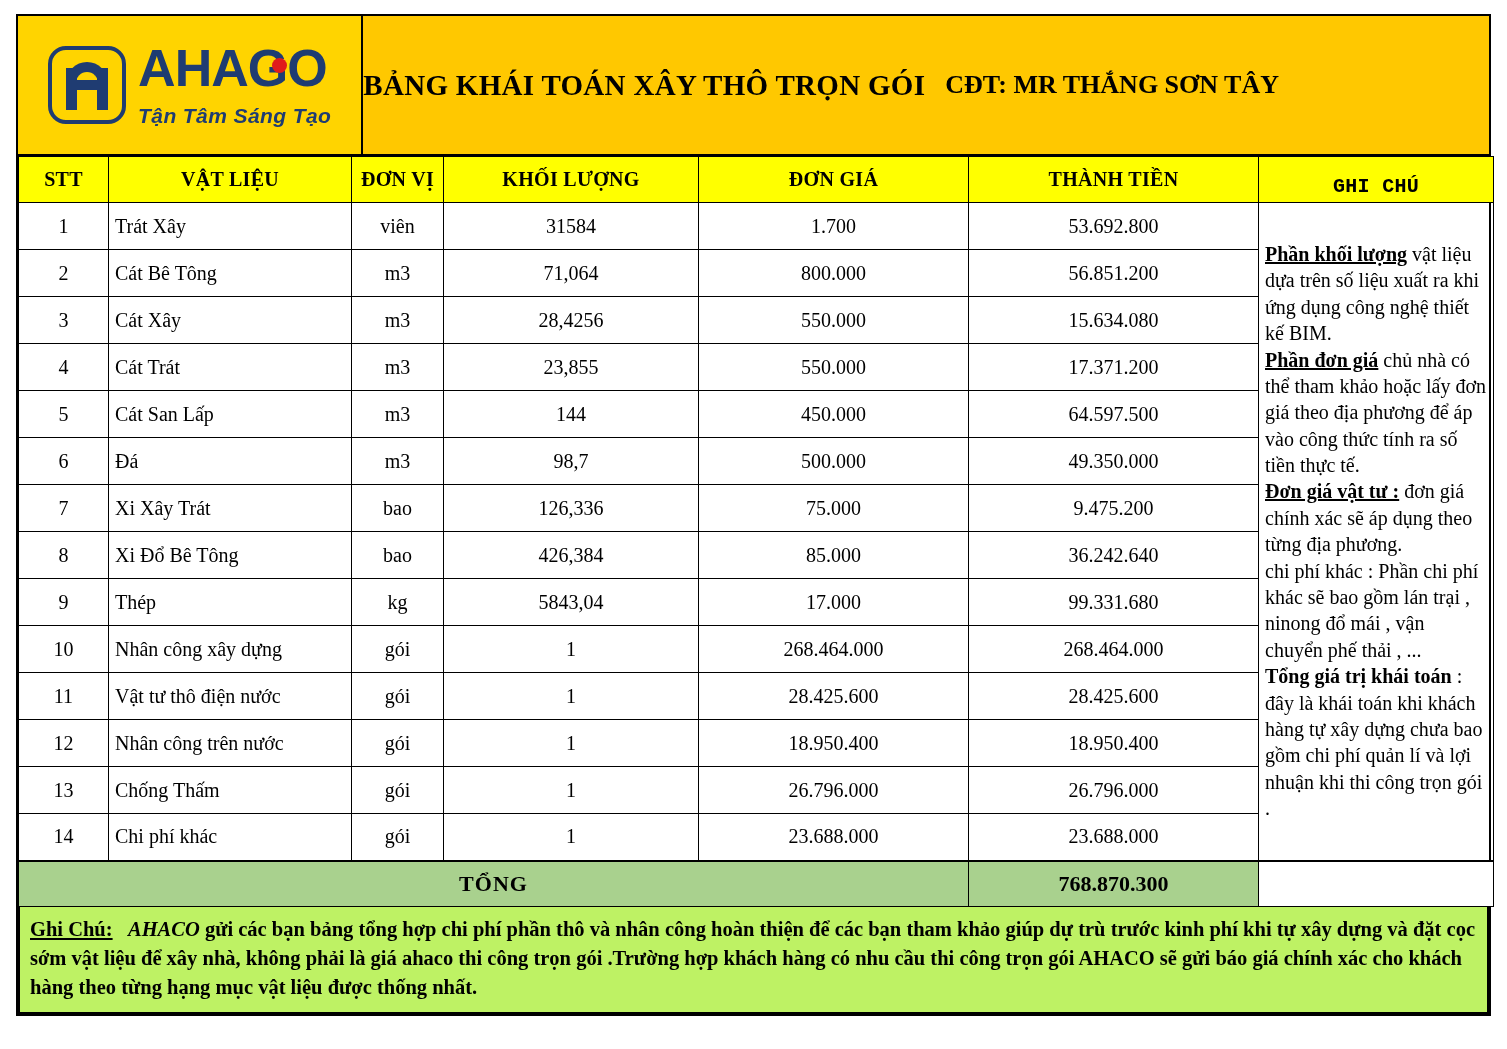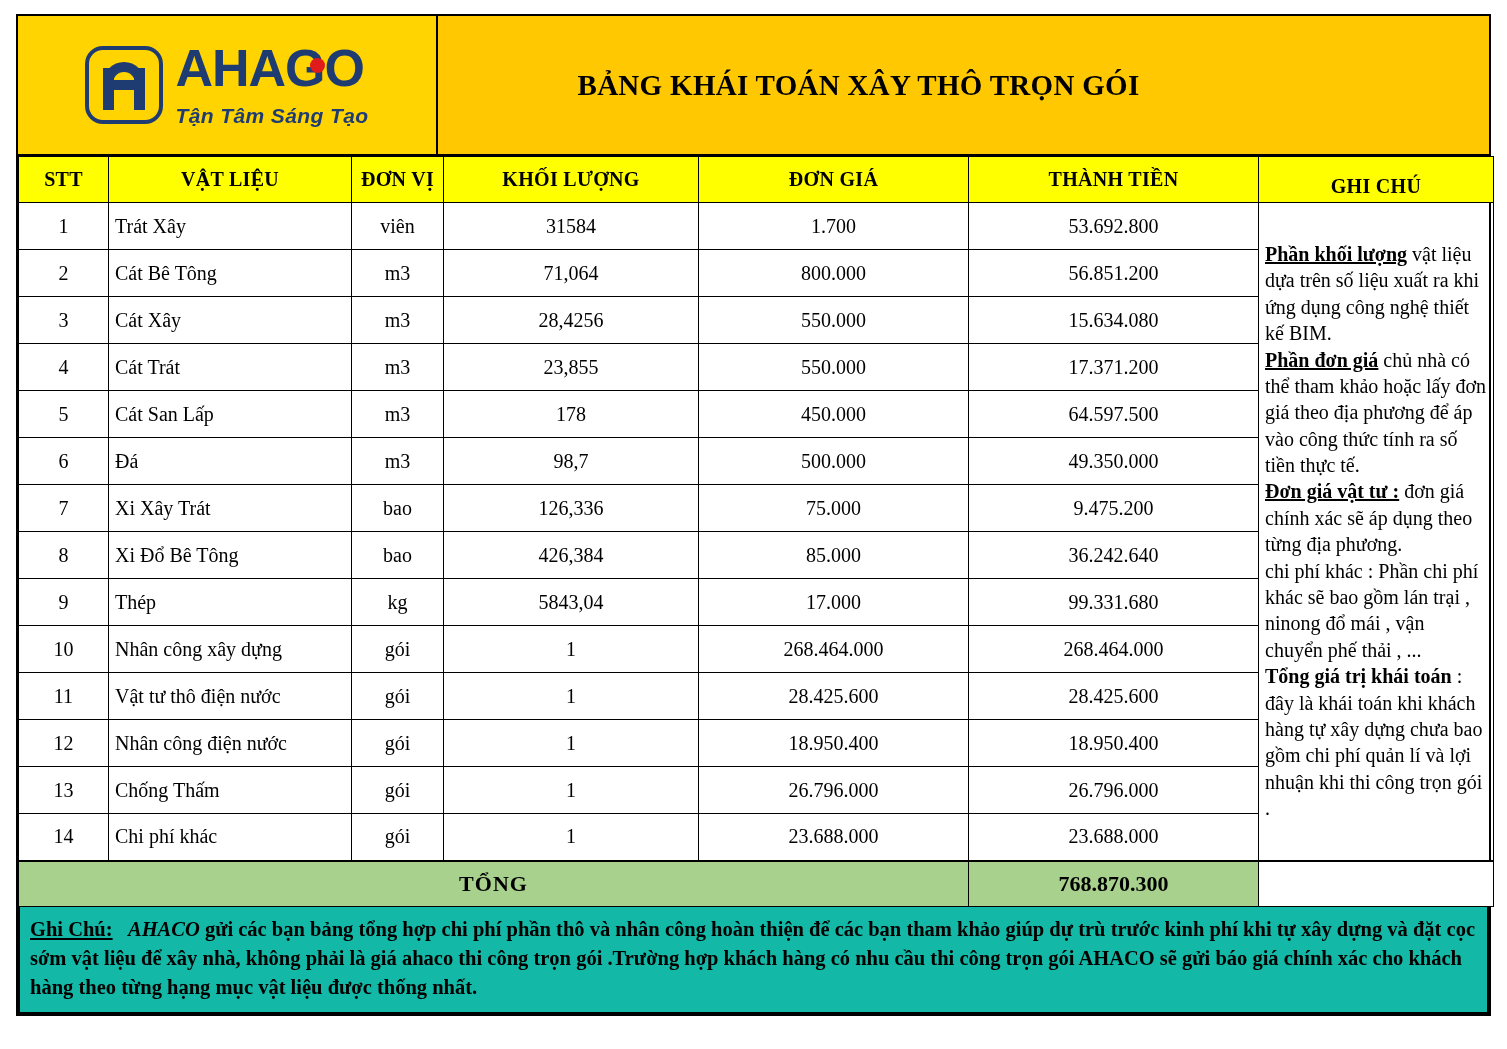--- a/index.html
+++ b/index.html
@@ -164,21 +164,21 @@
     font-size: 22px;
     text-align: center;
     vertical-align: middle;
     border-top: 2.5px solid #000;
   }
   tr.total-row td.total-label { letter-spacing: 1px; }
   tr.total-row td.blank-note { background: #ffffff; }
 
   
   .footer {
-    background: #14b8a6;
+    background: #bef264;
     border: 2px solid #000;
     border-top: none;
     padding: 8px 10px 10px 10px;
     font-weight: bold;
     font-size: 20.5px;
     line-height: 1.42;
     color: #000;
     text-align: left;
   }
   .footer .lbl { text-decoration: underline; }
@@ -203,20 +203,21 @@
             <div class="logo-name">
               <span>AHAGO</span>
               <span class="logo-dot"></span>
             </div>
             <div class="logo-slogan">Tận Tâm Sáng Tạo</div>
           </div>
         </div>
       </div>
       <div class="banner-title">
         <div class="title-main">BẢNG KHÁI TOÁN XÂY THÔ TRỌN GÓI</div>
+        <div class="title-sub">CĐT: MR THẮNG SƠN TÂY</div>
       </div>
     </div>
 
     <table class="grid">
       <colgroup>
         <col style="width:90px">
         <col style="width:243px">
         <col style="width:92px">
         <col style="width:255px">
         <col style="width:270px">
@@ -224,21 +225,21 @@
         <col style="width:235px">
       </colgroup>
       <thead>
         <tr>
           <th>STT</th>
           <th>VẬT LIỆU</th>
           <th>ĐƠN VỊ</th>
           <th>KHỐI LƯỢNG</th>
           <th>ĐƠN GIÁ</th>
           <th>THÀNH TIỀN</th>
-          <th class="note-head" style="vertical-align: bottom;">GHI CHÚ</th>
+          <th class="note-head" style="vertical-align: bottom; font-family: Liberation Mono, monospace;">GHI CHÚ</th>
         </tr>
       </thead>
       <tbody>
           <tr class="item">
             <td class="c-stt">1</td>
             <td class="c-mat">Trát Xây</td>
             <td class="c-unit">viên</td>
             <td class="c-qty">31584</td>
             <td class="c-price">1.700</td>
             <td class="c-total">53.692.800</td>
@@ -271,21 +272,21 @@
             <td class="c-mat">Cát Trát</td>
             <td class="c-unit">m3</td>
             <td class="c-qty">23,855</td>
             <td class="c-price">550.000</td>
             <td class="c-total">17.371.200</td>
           </tr>
           <tr class="item">
             <td class="c-stt">5</td>
             <td class="c-mat">Cát San Lấp</td>
             <td class="c-unit">m3</td>
-            <td class="c-qty">178</td>
+            <td class="c-qty">144</td>
             <td class="c-price">450.000</td>
             <td class="c-total">64.597.500</td>
           </tr>
           <tr class="item">
             <td class="c-stt">6</td>
             <td class="c-mat">Đá</td>
             <td class="c-unit">m3</td>
             <td class="c-qty">98,7</td>
             <td class="c-price">500.000</td>
             <td class="c-total">49.350.000</td>
@@ -325,21 +326,21 @@
           <tr class="item">
             <td class="c-stt">11</td>
             <td class="c-mat">Vật tư thô điện nước</td>
             <td class="c-unit">gói</td>
             <td class="c-qty">1</td>
             <td class="c-price">28.425.600</td>
             <td class="c-total">28.425.600</td>
           </tr>
           <tr class="item">
             <td class="c-stt">12</td>
-            <td class="c-mat">Nhân công điện nước</td>
+            <td class="c-mat">Nhân công trên nước</td>
             <td class="c-unit">gói</td>
             <td class="c-qty">1</td>
             <td class="c-price">18.950.400</td>
             <td class="c-total">18.950.400</td>
           </tr>
           <tr class="item">
             <td class="c-stt">13</td>
             <td class="c-mat">Chống Thấm</td>
             <td class="c-unit">gói</td>
             <td class="c-qty">1</td>

